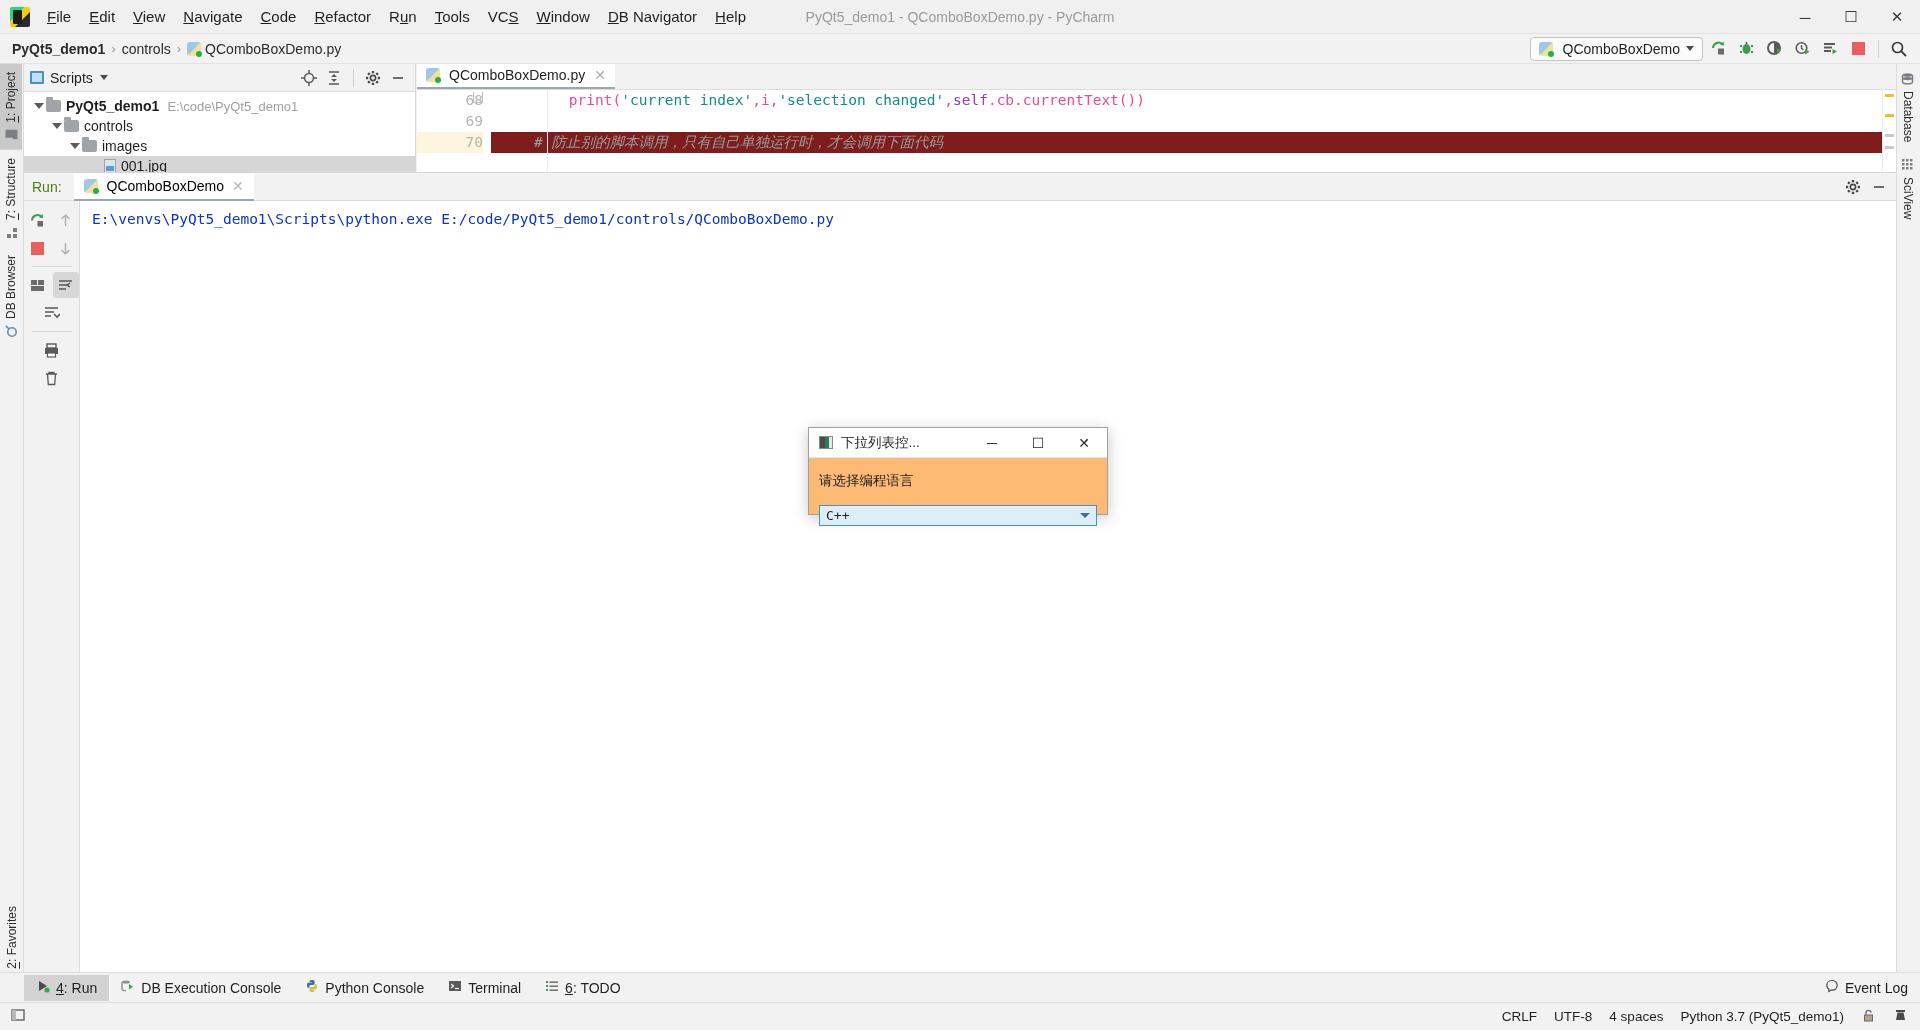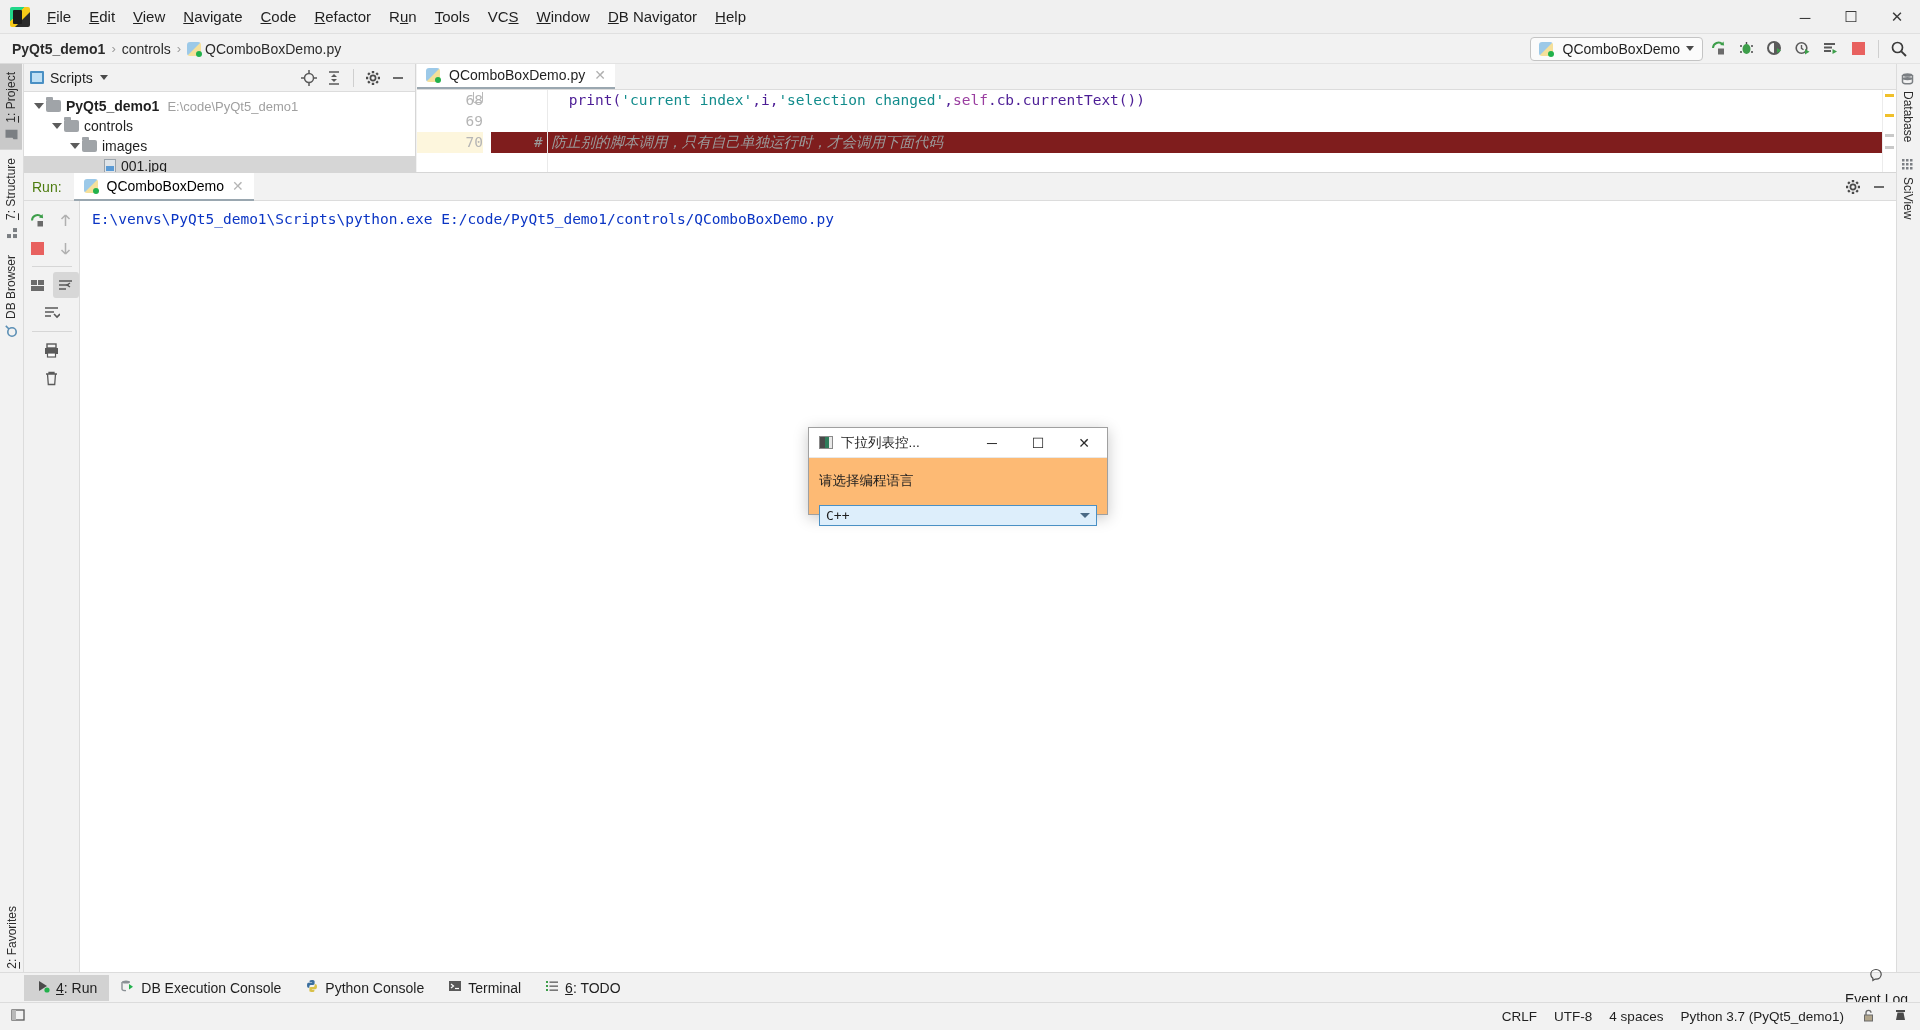--- a/index.html
+++ b/index.html
@@ -147,21 +147,21 @@
   }
   .gutter .ln { height: 21px; line-height: 21px; }
   .gutter .ln.warn { background: #fdf6dd; }
   .fold {
     position: absolute; left: 56px; top: 2px; width: 10px; height: 11px;
     border: 1px solid #b9b9b9; border-top: none; border-radius: 0 0 2px 2px;
   }
   .code-lines { flex: 1; position: relative; }
   .cl { height: 21px; line-height: 21px; white-space: pre; padding-left: 8px; }
   .cl.warn { background: #7f1d1d; }
-  .k-fn { color: #4c1d95; margin-top: 16px; }
+  .k-fn { color: #ec4899; margin-top: 16px; }
   .k-str { color: #128c8c; }
   .k-self { color: #9a3ea0; }
   .k-com { color: #9b9b9b; font-style: italic; }
   .vert-guide { position: absolute; left: 56px; top: 0; bottom: 0; width: 1px; background: #eaeaea; }
   .markers {
     position: absolute; right: 0; top: 26px; width: 14px; bottom: 0; background: #fff;
     border-left: 1px solid #ececec;
   }
   .mk { position: absolute; right: 2px; width: 9px; height: 3px; }
 
@@ -234,21 +234,21 @@
     position: absolute; left: 0; right: 0; bottom: 28px; height: 30px;
     background: #f2f2f2; border-top: 1px solid #dcdcdc; display: flex; align-items: center;
     padding-left: 24px;
   }
   .btab {
     display: flex; align-items: center; gap: 6px; height: 26px; padding: 0 12px;
     font-size: 14px; color: #1f1f1f; cursor: default;
   }
   .btab.active { background: #d2d2d2; }
   .btab u { text-decoration: underline; }
-  .bottom-right { margin-left: auto; display: flex; align-items: center; gap: 6px; padding-right: 12px; font-size: 14px; color: #1f1f1f; flex-direction: column; }
+  .bottom-right { margin-left: auto; display: flex; align-items: center; gap: 6px; padding-right: 12px; font-size: 14px; color: #1f1f1f; }
 
   
   .statusbar {
     position: absolute; left: 0; right: 0; bottom: 0; height: 28px;
     background: #f2f2f2; border-top: 1px solid #dcdcdc; display: flex; align-items: center;
     font-size: 13.5px; color: #1f1f1f;
   }
   .sb-left { display: flex; align-items: center; padding-left: 10px; }
   .sb-right { margin-left: auto; display: flex; align-items: center; gap: 17px; padding-right: 12px; }
   .sb-item { cursor: default; }
@@ -267,20 +267,21 @@
       <div class="menu-item"><u>N</u>avigate</div>
       <div class="menu-item"><u>C</u>ode</div>
       <div class="menu-item"><u>R</u>efactor</div>
       <div class="menu-item">R<u>u</u>n</div>
       <div class="menu-item"><u>T</u>ools</div>
       <div class="menu-item">VC<u>S</u></div>
       <div class="menu-item"><u>W</u>indow</div>
       <div class="menu-item"><u>D</u>B Navigator</div>
       <div class="menu-item"><u>H</u>elp</div>
     </div>
+    <div class="win-title">PyQt5_demo1 - QComboBoxDemo.py - PyCharm</div>
     <div class="win-btns">
       <div class="win-btn">─</div>
       <div class="win-btn">☐</div>
       <div class="win-btn close">✕</div>
     </div>
   </div>
 
   <div class="navbar">
     <span class="crumb bold">PyQt5_demo1</span>
     <span class="crumb-sep">›</span>

